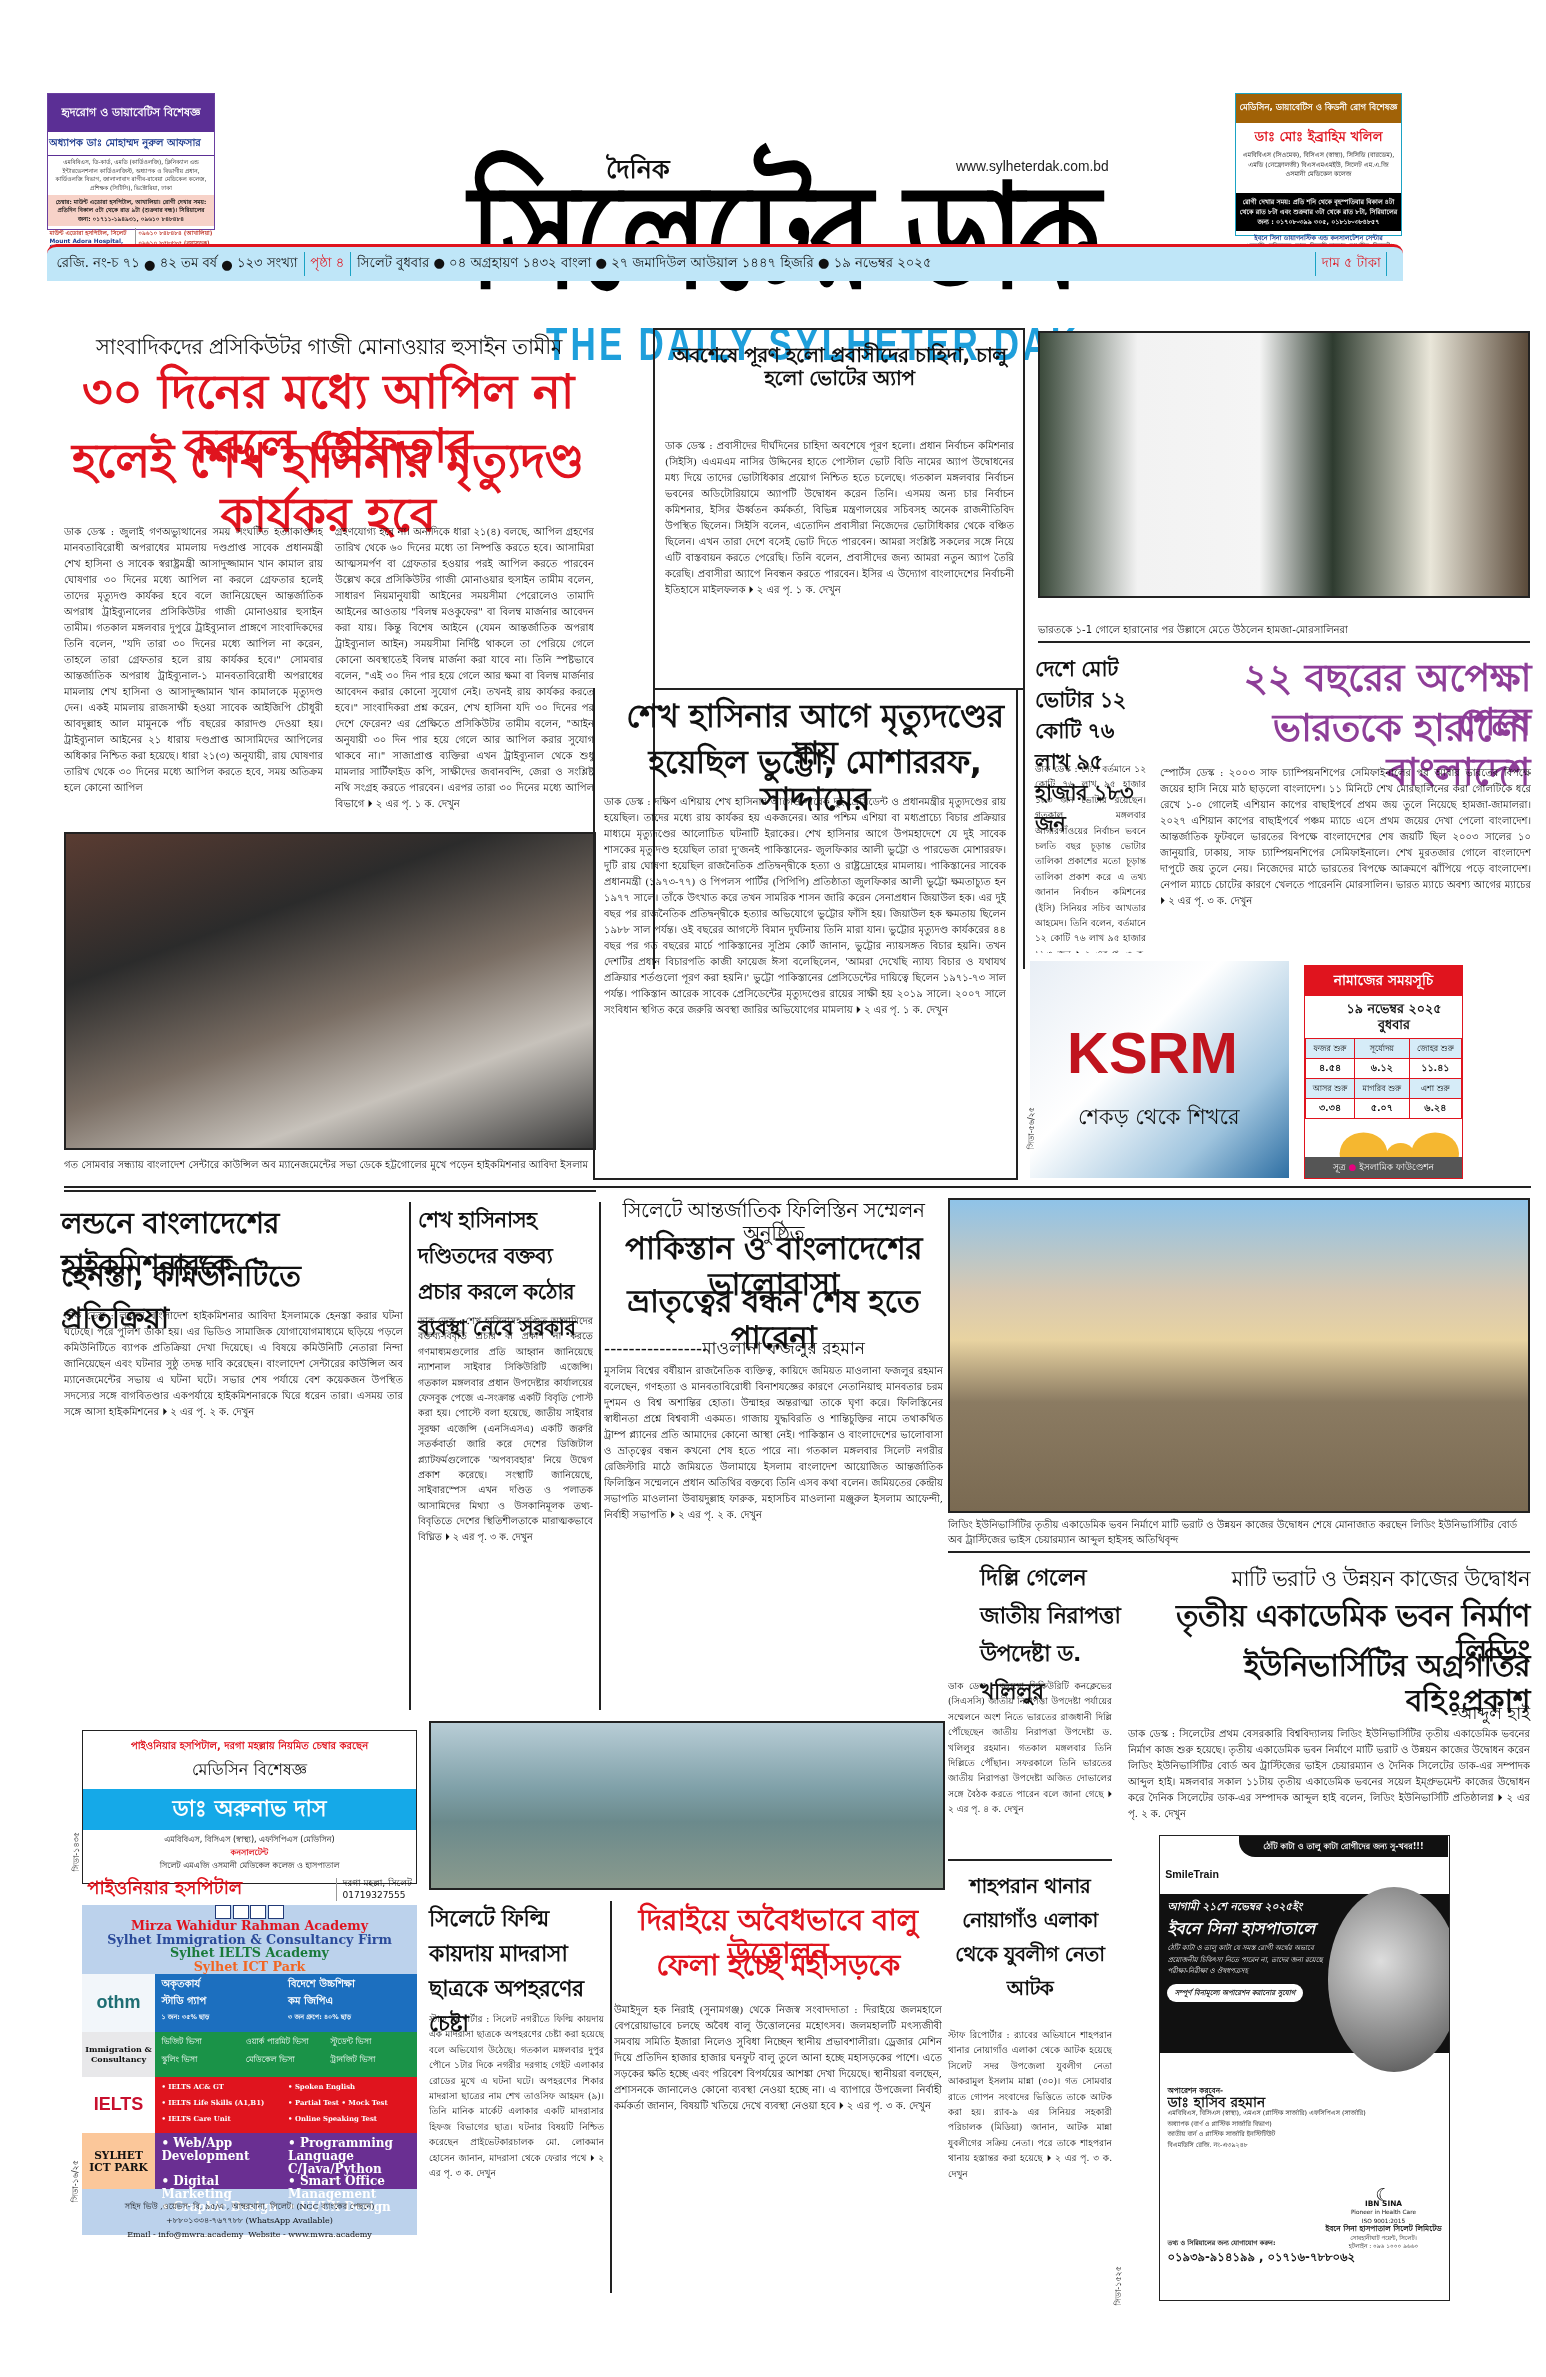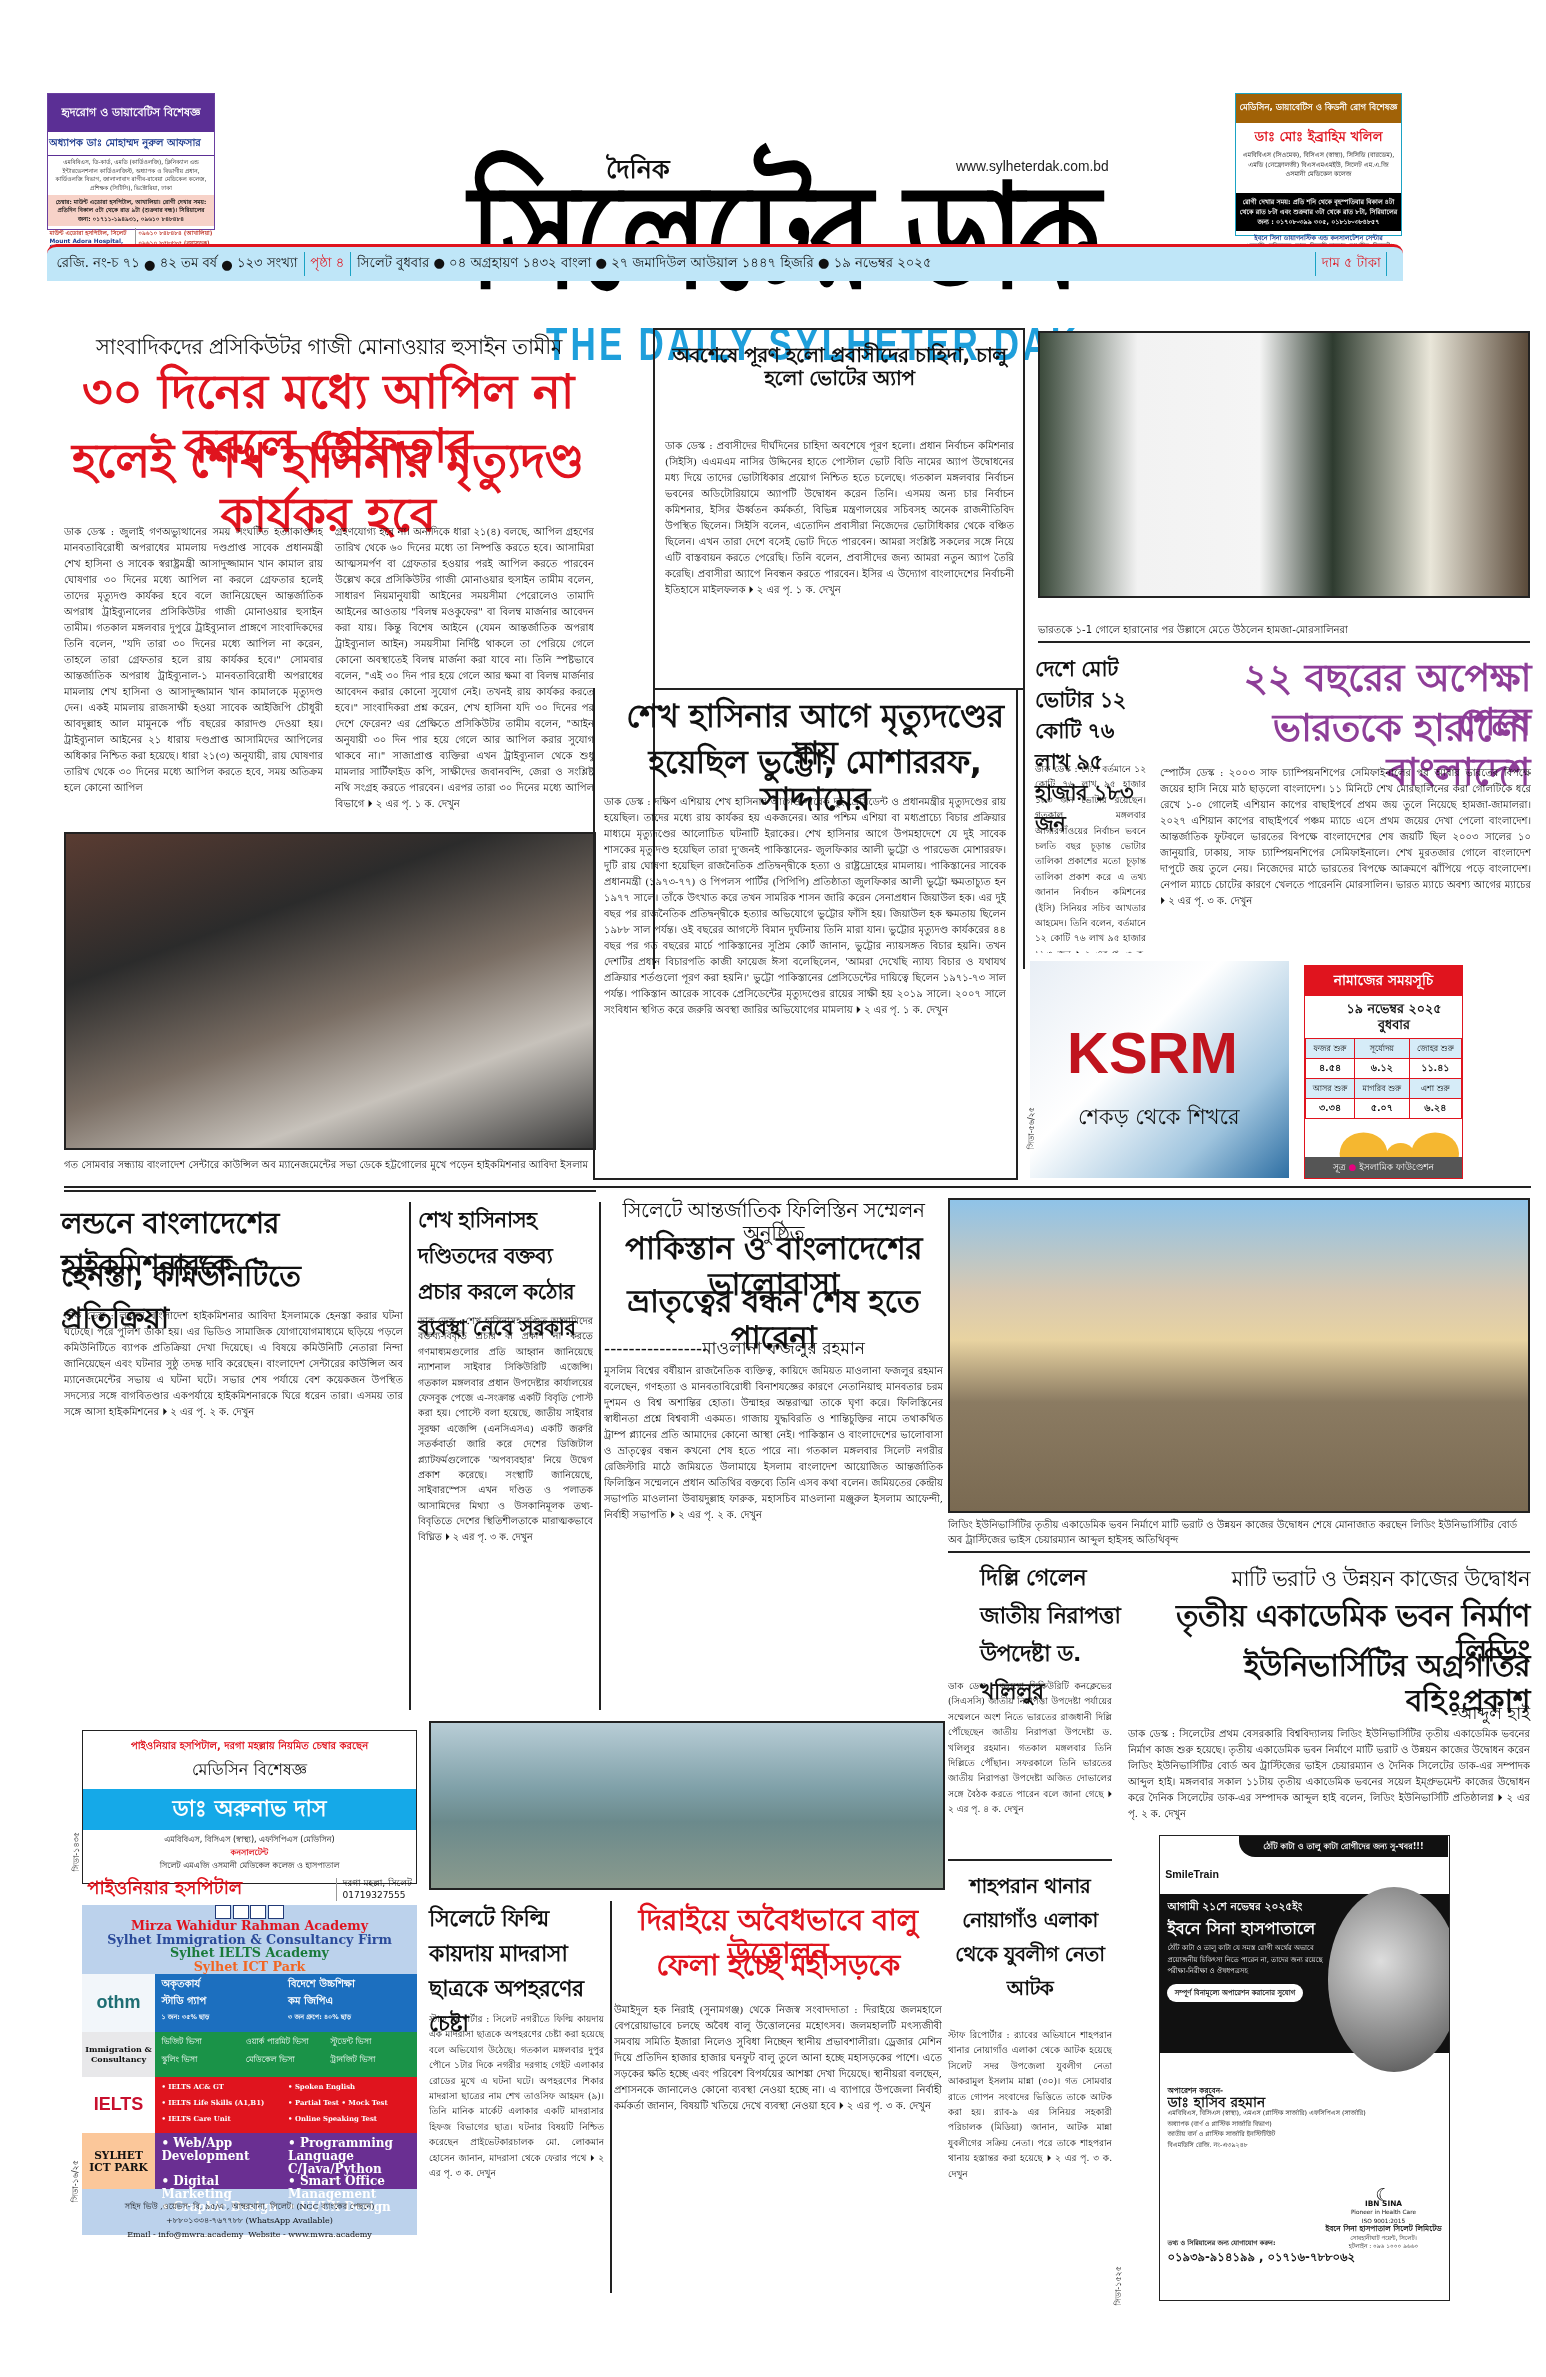--- a/index.html
+++ b/index.html
@@ -77,21 +77,21 @@
   .academy .n { font-family: "DejaVu Serif", serif; font-weight: bold; text-align: center; font-size: 12.7px; line-height: 13.8px; }
   .academy .row { display: flex; }
   .academy .row .lab { width: 73px; display: flex; align-items: center; justify-content: center; text-align: center; font-family: "DejaVu Serif", serif; font-weight: bold; }
   .academy .row .cont { flex: 1; color: #fff; padding: 4.2px 6.4px; font-size: 8px; line-height: 12.7px; display: grid; grid-template-columns: 1fr 1fr; column-gap: 4.2px; }
   .academy .foot { text-align: center; font-family: "DejaVu Serif", serif; font-size: 8px; line-height: 13.8px; padding-top: 11px; }
 
   
   .smile { left: 1123px; top: 1835px; width: 291px; height: 466px; border: 1.1px solid #222; background: #fff; overflow: hidden; margin-left: 36px; }
   .smile .pill { position: absolute; left: 79px; top: 0; width: 209px; height: 21px; background: #111; color: #fff; border-radius: 0 0 0 16px; font-size: 8px; font-weight: bold; display: flex; align-items: center; justify-content: center; }
   .smile .brand { position: absolute; left: 5.3px; top: 32px; font-size: 10.6px; font-weight: bold; font-family: "Liberation Sans", sans-serif; }
-  .smile .dark { position: absolute; left: 0; top: 58px; width: 291px; height: 159px; background: #111; border-radius: 0 0 0 0; }
+  .smile .dark { position: absolute; left: 0; top: 58px; width: 291px; height: 159px; background: #111; border-radius: 0 0 0 0; font-style: italic; }
   .smile .dark .t1 { position: absolute; left: 7.4px; top: 5.3px; color: #fff; font-size: 10.6px; font-weight: bold; }
   .smile .dark .t2 { position: absolute; left: 7.4px; top: 22px; color: #fff; font-size: 16px; font-weight: bold; }
   .smile .dark .t3 { position: absolute; left: 7.4px; top: 49px; width: 169px; color: #fff; font-size: 6.9px; line-height: 11.6px; }
   .smile .dark .t4 { position: absolute; left: 7.4px; top: 90px; background: #fff; color: #111; font-size: 6.9px; font-weight: bold; border-radius: 10.6px; padding: 3.2px 7.4px; }
   .smile .face { position: absolute; right: -10.6px; top: 51px; width: 132px; height: 185px; border-radius: 50%; background: radial-gradient(circle at 40% 40%, #ddd, #777 70%, #444); }
   .smile .op { position: absolute; left: 7.4px; top: 249px; font-size: 7.4px; font-weight: bold; line-height: 11.6px; }
   .smile .op .dn { font-size: 13.8px; }
   .smile .op .q { font-size: 6.4px; font-weight: normal; line-height: 10.6px; }
   .smile .contact { position: absolute; left: 7.4px; top: 402px; font-size: 6.4px; font-weight: bold; }
   .smile .contact .ph { font-size: 11.6px; }

